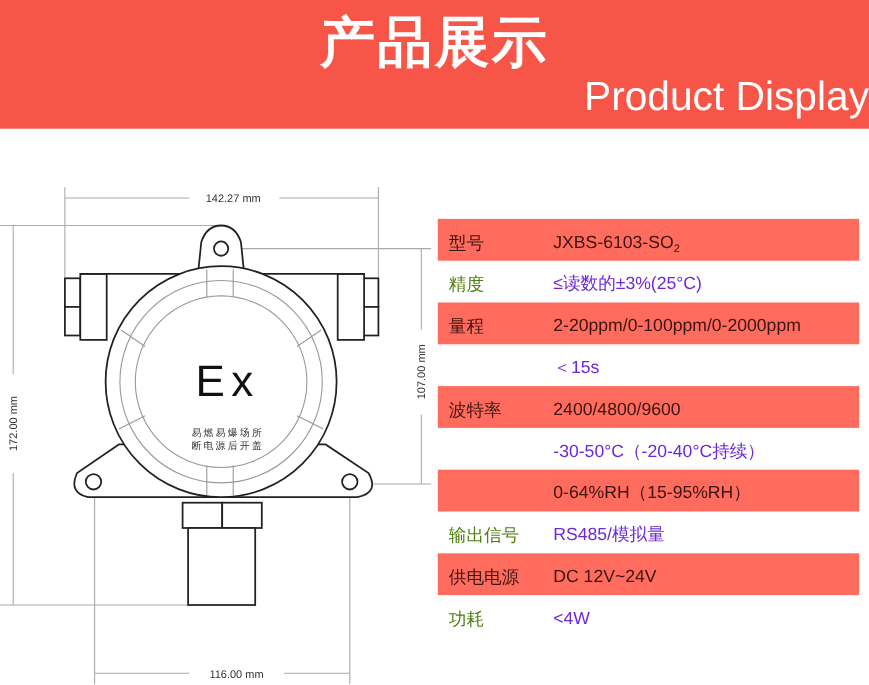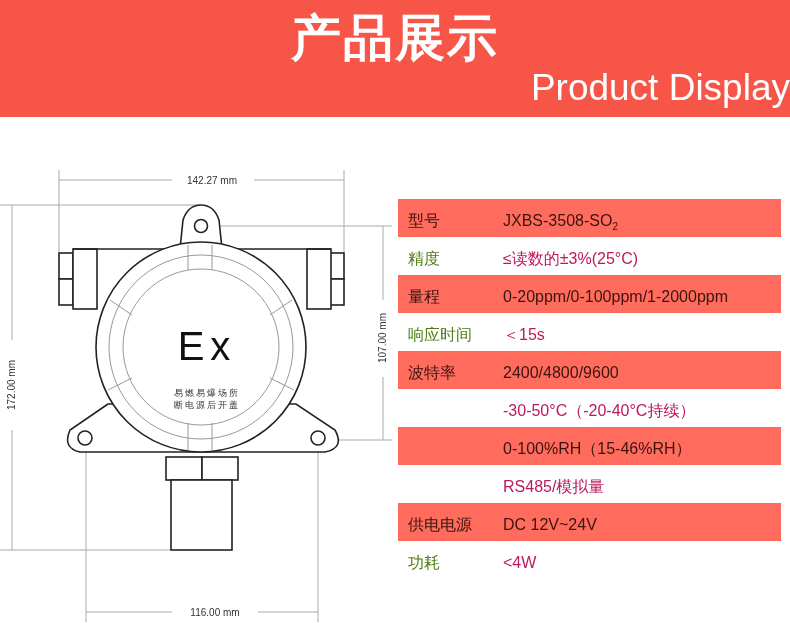--- a/index.html
+++ b/index.html
@@ -9,21 +9,21 @@
   .banner-cn { position:absolute; left:0; top:8px; width:790px; text-align:center; color:#ffffff;
                font-size:50px; font-weight:bold; letter-spacing:2px; line-height:60px; }
   .banner-en { position:absolute; left:0; top:66px; width:790px; text-align:right; color:#ffffff;
                font-family:"Liberation Sans", sans-serif; font-size:37px; line-height:44px; }
   .diagram { position:absolute; left:0; top:117px; width:395px; height:616px; }
   .specs { position:absolute; left:398px; top:199px; width:383px; }
   .row { position:relative; height:38px; width:383px; display:flex; align-items:center; }
   .row.hl { background:#FF6B5C; }
   .row .lbl { position:absolute; left:10px; top:0; height:38px; line-height:44px; font-size:16px; color:#4d7c0f; }
   .row.hl .lbl, .row.hl .val { color:#3a1410; }
-  .row .val { position:absolute; left:105px; top:0; height:38px; line-height:44px; font-size:16px; color:#be185d;
+  .row .val { position:absolute; left:105px; top:0; height:38px; line-height:44px; font-size:16px; color:#6d28d9;
               font-family:"Liberation Sans", sans-serif; white-space:nowrap; }
   .row .val sub { font-size:10px; }
   .dimtxt { font-family:"Liberation Sans", sans-serif; font-size:10px; fill:#333; }
 </style>
 </head>
 <body>
 
 <div class="banner">
   <div class="banner-cn">产品展示</div>
   <div class="banner-en">Product Display</div>
@@ -98,45 +98,45 @@
     </g>
     <text x="207" y="360" text-anchor="middle" font-family="Liberation Sans, sans-serif" font-size="40" fill="#111" letter-spacing="6">Ex</text>
     <text x="207" y="396" text-anchor="middle" font-family="DejaVu Serif, serif" font-size="9" fill="#333" letter-spacing="2">易燃易爆场所</text>
     <text x="207" y="408" text-anchor="middle" font-family="DejaVu Serif, serif" font-size="9" fill="#333" letter-spacing="2">断电源后开盖</text>
   </svg>
 </div>
 
 <div class="specs">
   <div class="row hl">
     <span class="lbl">型号</span>
-    <span class="val"><span>JXBS-3508-SO</span><sub>2</sub></span>
+    <span class="val"><span>JXBS-6103-SO</span><sub>2</sub></span>
   </div>
   <div class="row">
     <span class="lbl">精度</span>
     <span class="val">≤读数的±3%(25°C)</span>
   </div>
   <div class="row hl">
     <span class="lbl">量程</span>
-    <span class="val">0-20ppm/0-100ppm/1-2000ppm</span>
+    <span class="val">2-20ppm/0-100ppm/0-2000ppm</span>
   </div>
   <div class="row">
-    <span class="lbl">响应时间</span>
     <span class="val">＜15s</span>
   </div>
   <div class="row hl">
     <span class="lbl">波特率</span>
     <span class="val">2400/4800/9600</span>
   </div>
   <div class="row">
     <span class="val">-30-50°C（-20-40°C持续）</span>
   </div>
   <div class="row hl">
-    <span class="val">0-100%RH（15-46%RH）</span>
+    <span class="val">0-64%RH（15-95%RH）</span>
   </div>
   <div class="row">
+    <span class="lbl">输出信号</span>
     <span class="val">RS485/模拟量</span>
   </div>
   <div class="row hl">
     <span class="lbl">供电电源</span>
     <span class="val">DC 12V~24V</span>
   </div>
   <div class="row">
     <span class="lbl">功耗</span>
     <span class="val">&lt;4W</span>
   </div>

